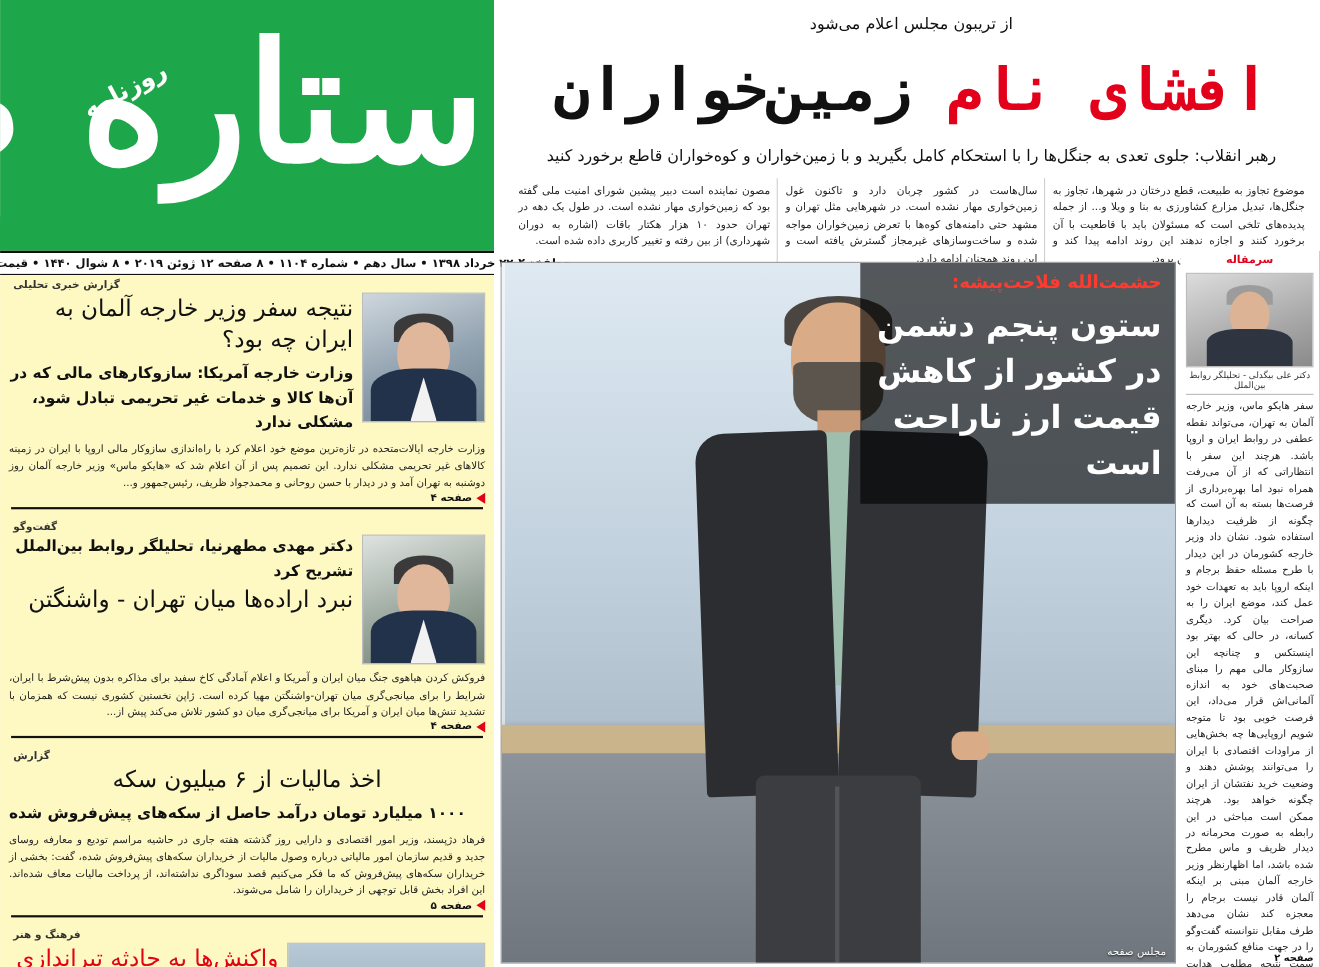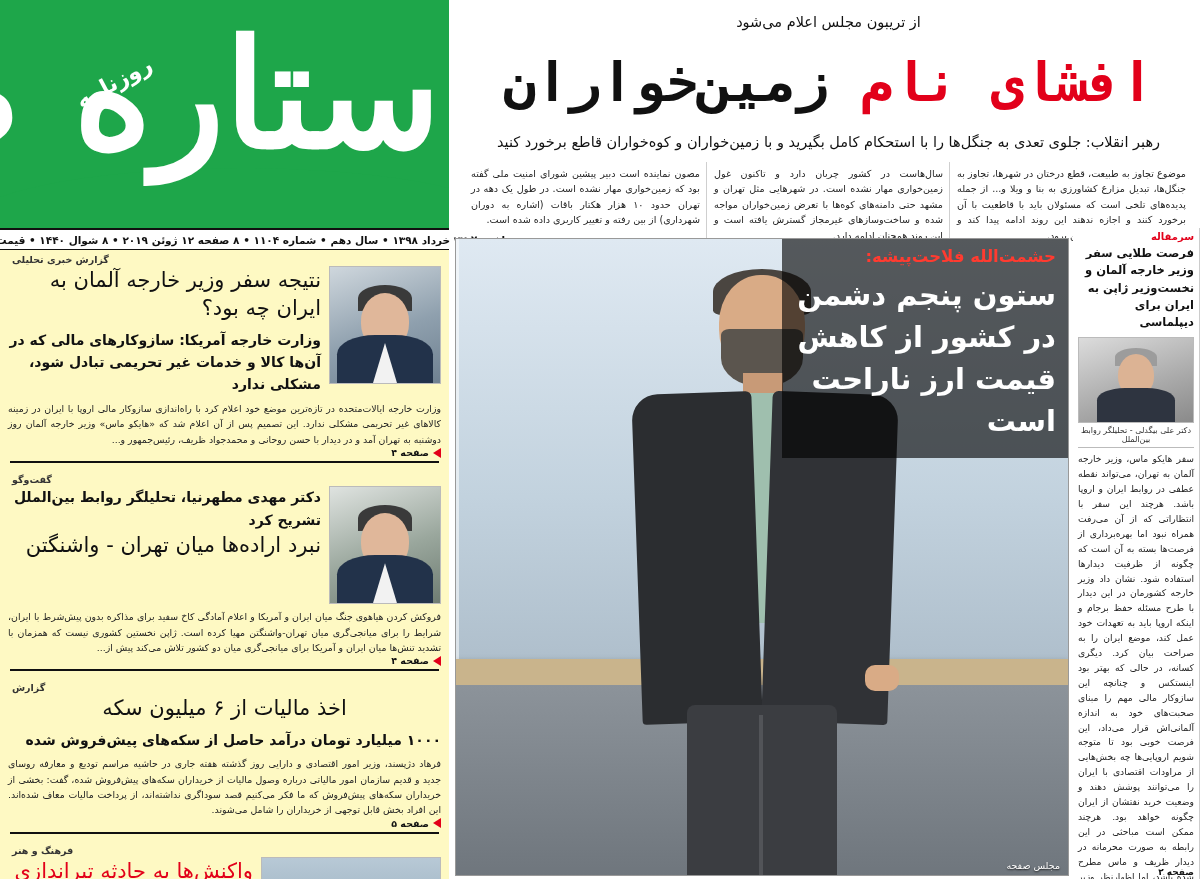--- a/index.html
+++ b/index.html
@@ -350,21 +350,21 @@
     left: 1073px; top: 228px;
     width: 127px; height: 651px;
     padding: 3px 5px;
     border-right: 1px solid #ccc;
     background: #fff;
   }
   .rc-sernews {
     font-size: 10px;
     font-weight: bold;
     color: #e2001a;
-    text-align: right;
+    text-align: center;
     margin-bottom: 3px;
   }
   .rc-head {
     font-size: 11.5px;
     font-weight: bold;
     color: #111;
     line-height: 1.5;
     text-align: right;
   }
   .rc-photo {
@@ -486,21 +486,21 @@
       <div class="flag-row">
         <span class="flag-arrow"></span>
         <span class="page-flag">صفحه ۴</span>
       </div>
       <div class="hr-thick"></div>
     </div>
 
     <div class="story">
       <div class="tagline">گزارش</div>
       <div class="story-head" style="text-align:center">اخذ مالیات از ۶ میلیون سکه</div>
-      <div class="story-sub" style="text-align:right">۱۰۰۰ میلیارد تومان درآمد حاصل از سکه‌های پیش‌فروش شده</div>
+      <div class="story-sub" style="text-align:left">۱۰۰۰ میلیارد تومان درآمد حاصل از سکه‌های پیش‌فروش شده</div>
       <div class="story-body">فرهاد دژپسند، وزیر امور اقتصادی و دارایی روز گذشته هفته جاری در حاشیه مراسم تودیع و معارفه روسای جدید و قدیم سازمان امور مالیاتی درباره وصول مالیات از خریداران سکه‌های پیش‌فروش شده، گفت: بخشی از خریداران سکه‌های پیش‌فروش که ما فکر می‌کنیم قصد سوداگری نداشته‌اند، از پرداخت مالیات معاف شده‌اند. این افراد بخش قابل توجهی از خریداران را شامل می‌شوند.</div>
       <div class="flag-row">
         <span class="flag-arrow"></span>
         <span class="page-flag">صفحه ۵</span>
       </div>
       <div class="hr-thick"></div>
     </div>
 
     <div class="story">
       <div class="tagline">فرهنگ و هنر</div>
@@ -535,21 +535,20 @@
     </div>
     <div class="overlay-box">
       <div class="overlay-kicker">حشمت‌الله فلاحت‌پیشه:</div>
       <div class="overlay-title">ستون پنجم دشمن در کشور از کاهش قیمت ارز ناراحت است</div>
     </div>
     <div class="photo-credit">مجلس صفحه</div>
   </div>
 
   <div class="right-col">
     <div class="rc-sernews">سرمقاله</div>
-    <div class="rc-head">فرصت طلایی سفر وزیر خارجه آلمان و نخست‌وزیر ژاپن به ایران برای دیپلماسی</div>
     <div class="rc-photo">
       <div class="hair"></div>
       <div class="face"></div>
       <div class="body"></div>
     </div>
     <div class="rc-caption">دکتر علی بیگدلی - تحلیلگر روابط بین‌الملل</div>
     <div class="rc-body">سفر هایکو ماس، وزیر خارجه آلمان به تهران، می‌تواند نقطه عطفی در روابط ایران و اروپا باشد. هرچند این سفر با انتظاراتی که از آن می‌رفت همراه نبود اما بهره‌برداری از فرصت‌ها بسته به آن است که چگونه از ظرفیت دیدارها استفاده شود. نشان داد وزیر خارجه کشورمان در این دیدار با طرح مسئله حفظ برجام و اینکه اروپا باید به تعهدات خود عمل کند، موضع ایران را به صراحت بیان کرد. دیگری کسانه، در حالی که بهتر بود اینستکس و چنانچه این سازوکار مالی مهم را مبنای صحبت‌های خود به اندازه آلمانی‌اش قرار می‌داد، این فرصت خوبی بود تا متوجه شویم اروپایی‌ها چه بخش‌هایی از مراودات اقتصادی با ایران را می‌توانند پوشش دهند و وضعیت خرید نفتشان از ایران چگونه خواهد بود. هرچند ممکن است مباحثی در این رابطه به صورت محرمانه در دیدار ظریف و ماس مطرح شده باشد، اما اظهارنظر وزیر خارجه آلمان مبنی بر اینکه آلمان قادر نیست برجام را معجزه کند نشان می‌دهد طرف مقابل نتوانسته گفت‌وگو را در جهت منافع کشورمان به سمت نتیجه مطلوب هدایت کند. آنچه از سفر وزیر خارجه آلمان به ایران برداشت می‌شود این است که اروپایی‌ها به صورت جدی تلاشی می‌کنند تا از بروز فرجام تنش آفرین جلوگیری کنند. در این شرایط مقامات ما باید هوشیار باشند و از هر فرصتی که برای گفت‌وگو و تعامل با اروپایی‌ها پیش می‌آید به درستی استفاده کنند. از سوی باید پذیرفت برخی از سفرها مانند سفر هایکو...</div>
     <div class="rc-foot">صفحه ۲</div>
   </div>
 

